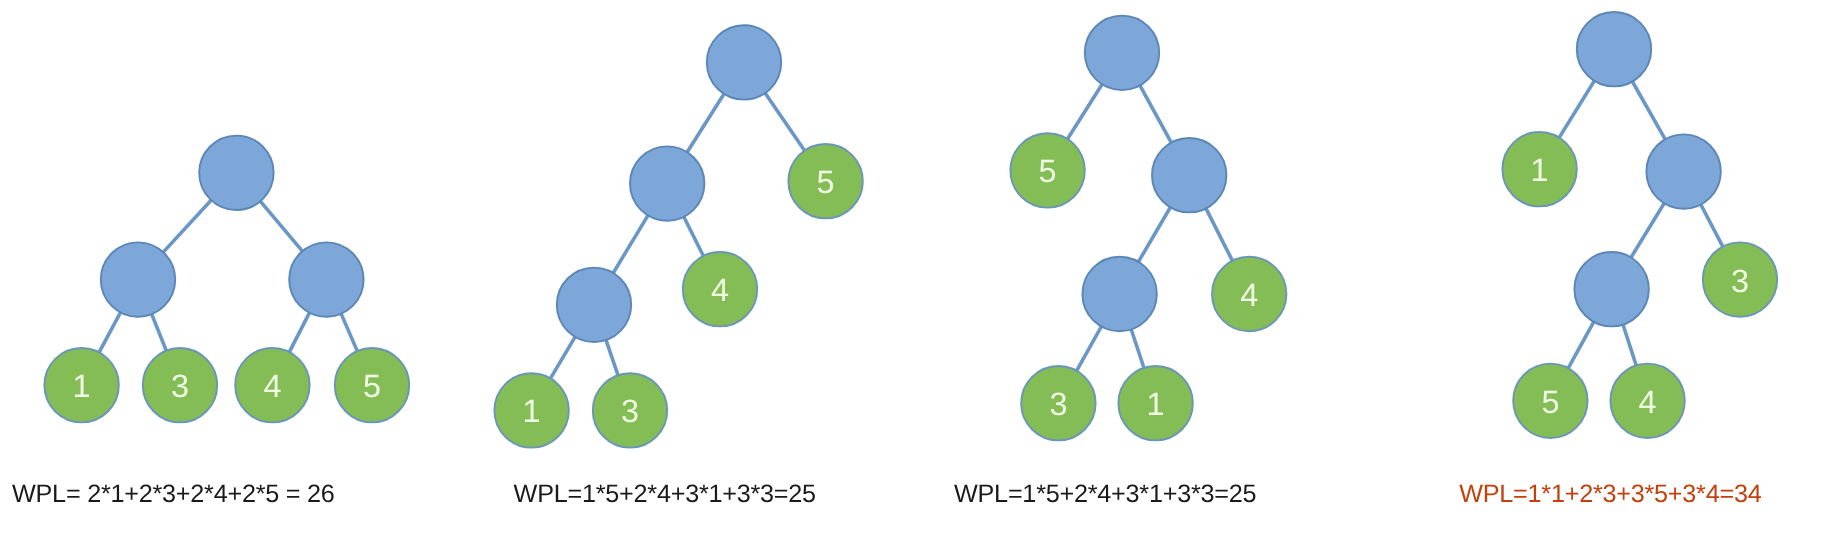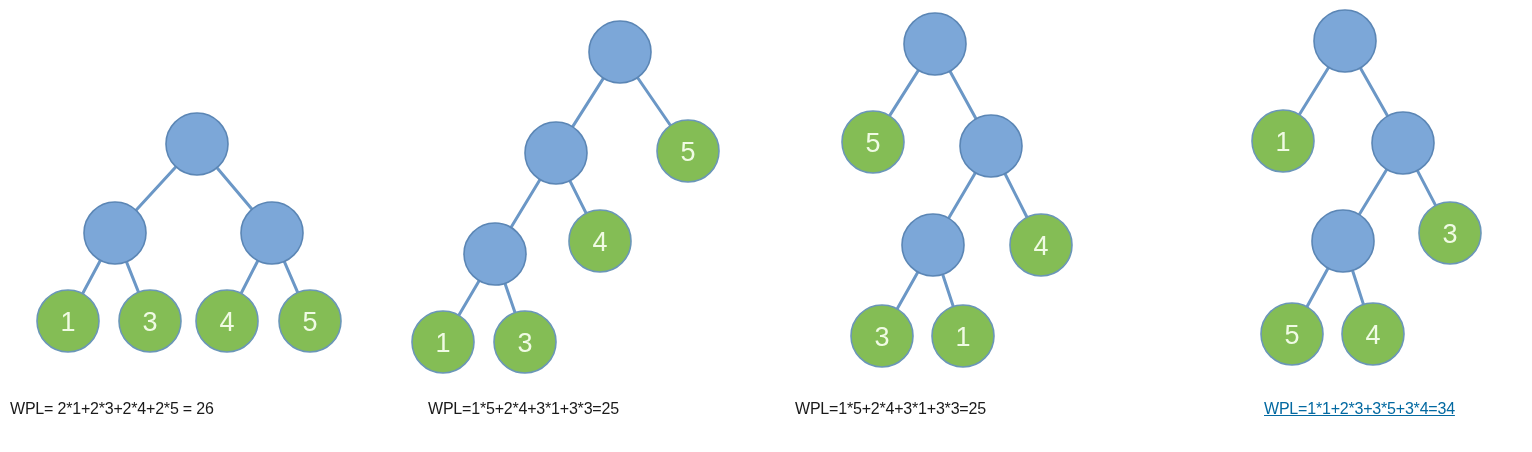--- a/index.html
+++ b/index.html
@@ -29,21 +29,21 @@
     font-family: "Liberation Sans", sans-serif;
     font-size: 27px;
     fill: #f0fbe4;
     text-anchor: middle;
     dominant-baseline: central;
     pointer-events: none;
   }
   .caption {
     position: absolute;
     font-family: "Liberation Sans", sans-serif;
-    font-size: 16px;
+    font-size: 21px;
     color: #1a1a1a;
     white-space: nowrap;
     letter-spacing: -0.2px;
   }
 </style>
 </head>
 <body>
 
 <div id="figure">
   <svg id="trees-layer" class="tree-svg" width="1532" height="452" xmlns="http://www.w3.org/2000/svg">
@@ -185,15 +185,15 @@
         <g>
           <circle cx="1373" cy="334" r="31" fill="#84BD55" stroke="#6A96B8" stroke-width="1.6"></circle>
           <text x="1373" y="335" class="node-label" fill="#F0FBE4">4</text>
         </g>
       </g>
     </svg>
   <div id="captions-layer">
       <div class="caption" style="left: 10px; top: 400px; color: rgb(26, 26, 26);">WPL= 2*1+2*3+2*4+2*5 = 26</div>
       <div class="caption" style="left: 428px; top: 400px; color: rgb(26, 26, 26);">WPL=1*5+2*4+3*1+3*3=25</div>
       <div class="caption" style="left: 795px; top: 400px; color: rgb(26, 26, 26);">WPL=1*5+2*4+3*1+3*3=25</div>
-      <div class="caption" style="left: 1264px; top: 400px; color: #0369a1; text-decoration: underline;">WPL=1*1+2*3+3*5+3*4=34</div>
+      <div class="caption" style="left: 1216px; top: 400px; color: #c2410c;">WPL=1*1+2*3+3*5+3*4=34</div>
     </div>
 </div>
 
 </body></html>

